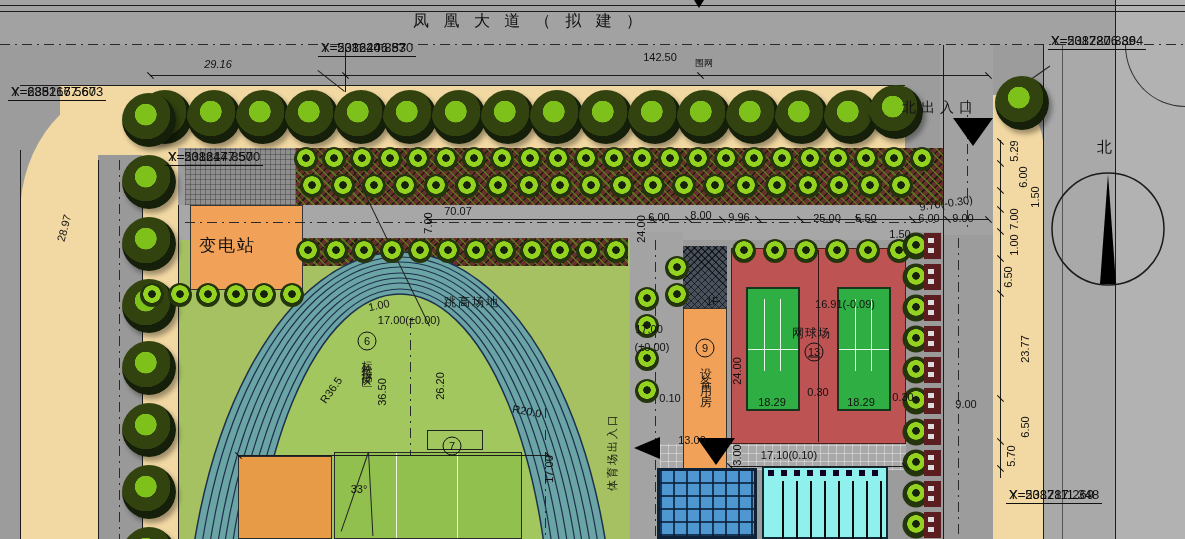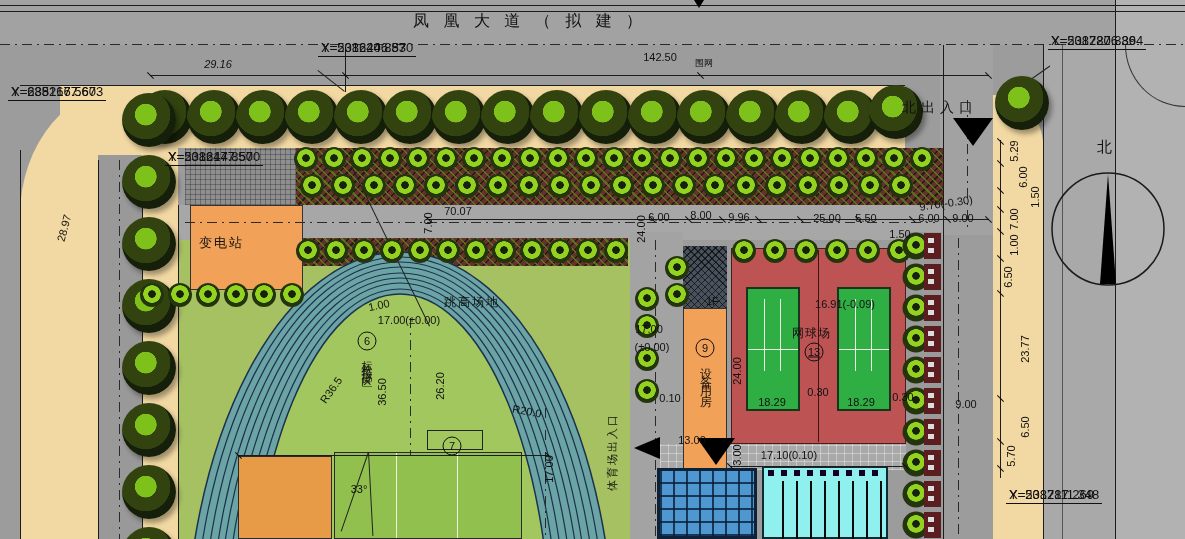--- a/index.html
+++ b/index.html
@@ -65,21 +65,21 @@
   <div class="vline" style="left:142px;top:160px;height:379px;"></div>
   <div class="vline" style="left:178px;top:205px;height:334px;"></div>
 
   <div class="hatch-red" style="left:296px;top:148px;width:648px;height:57px;"></div>
   <div class="hatch-gray" style="left:185px;top:148px;width:111px;height:57px;"></div>
   <div style="left:178px;top:205px;width:765px;height:35px;background:#a7a7a7;z-index:7;"></div>
   <div class="dashh" style="left:185px;top:222px;width:750px;"></div>
   <div class="hatch-red" style="left:300px;top:238px;width:328px;height:28px;"></div>
 
   <div style="left:190px;top:205px;width:113px;height:85px;background:#f2a258;border:1px solid #333;z-index:10;"></div>
-  <div class="cn" style="left:199px;top:234px;font-size:13px;letter-spacing:2px;">变电站</div>
+  <div class="cn" style="left:199px;top:234px;font-size:17px;letter-spacing:2px;">变电站</div>
 
   <div style="left:178px;top:232px;width:452px;height:307px;background:#a6c162;z-index:6;"></div>
   <svg style="left:175px;top:232px;z-index:9;" width="455" height="307" viewBox="0 0 455 307">
     <ellipse cx="225" cy="430" rx="215" ry="410" fill="#6ba4a4" stroke="#1e3050" stroke-width="1.5"></ellipse>
     <ellipse cx="225" cy="430" rx="207" ry="405" fill="none" stroke="#1e3050" stroke-width="1.2"></ellipse>
     <ellipse cx="225" cy="430" rx="199" ry="400" fill="none" stroke="#1e3050" stroke-width="1.2"></ellipse>
     <ellipse cx="225" cy="430" rx="191" ry="395" fill="none" stroke="#1e3050" stroke-width="1.2"></ellipse>
     <ellipse cx="225" cy="430" rx="184" ry="389" fill="none" stroke="#1e3050" stroke-width="1.2"></ellipse>
     <ellipse cx="225" cy="430" rx="176" ry="384" fill="none" stroke="#1e3050" stroke-width="1.2"></ellipse>
     <ellipse cx="225" cy="430" rx="168" ry="379" fill="none" stroke="#1e3050" stroke-width="1.2"></ellipse>

